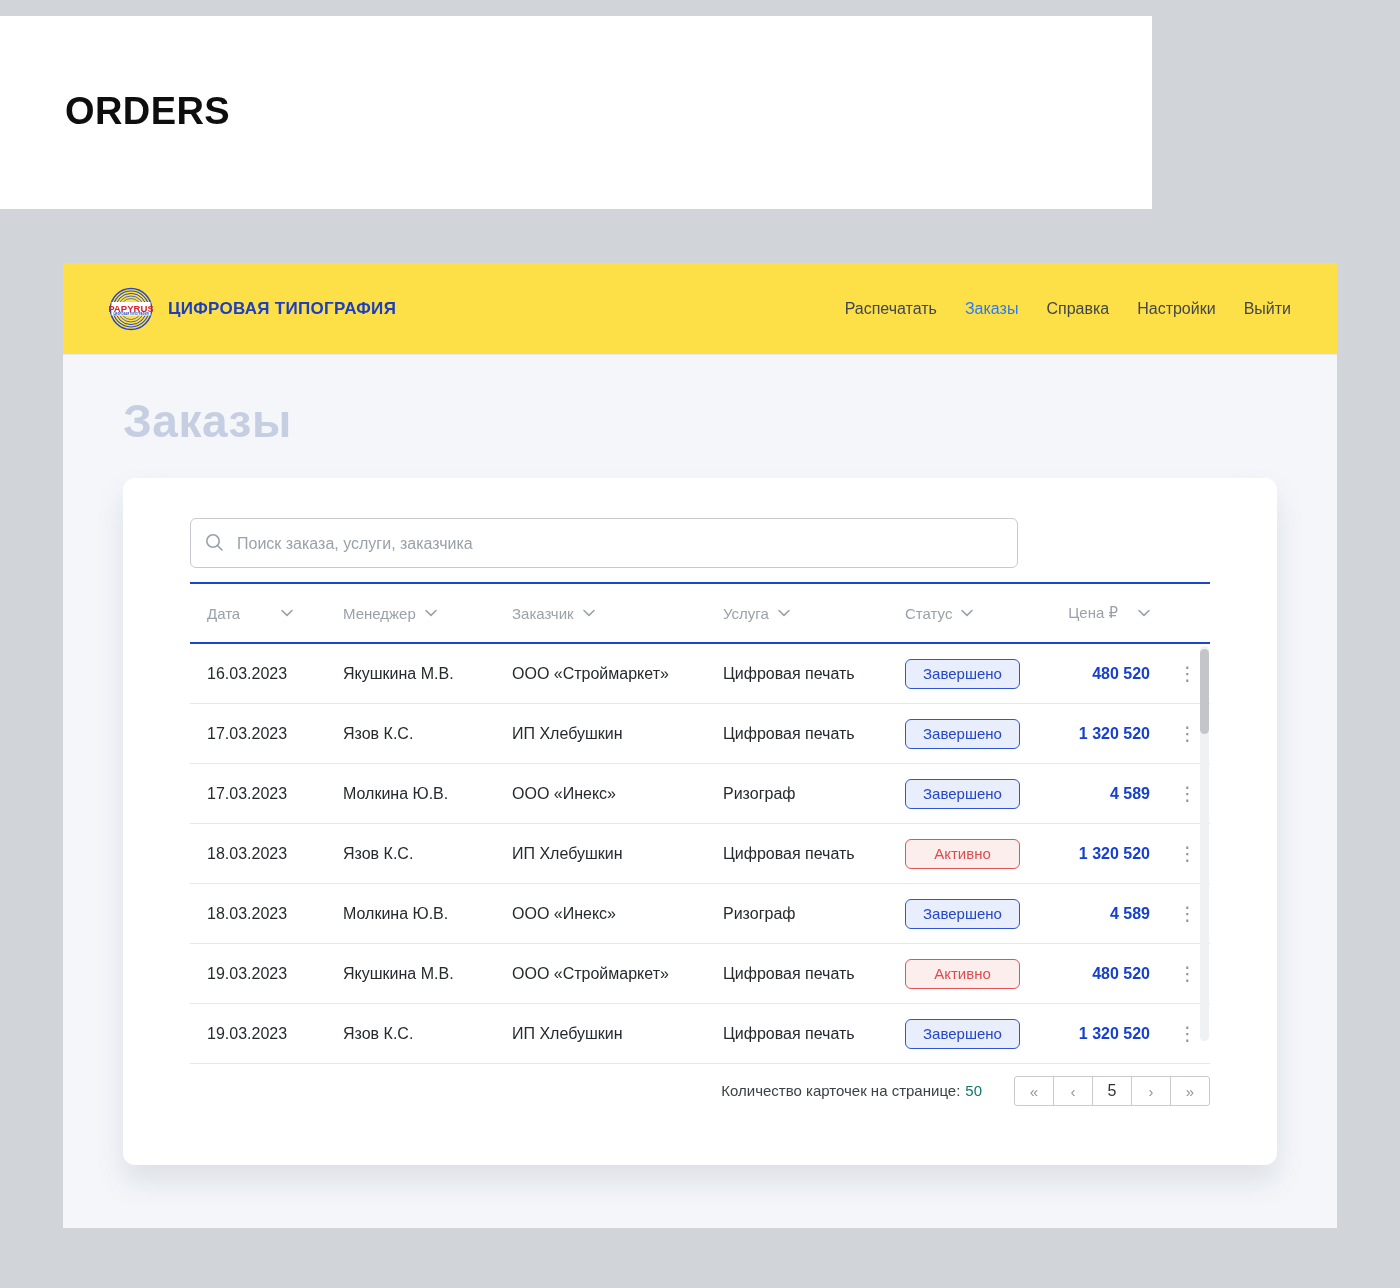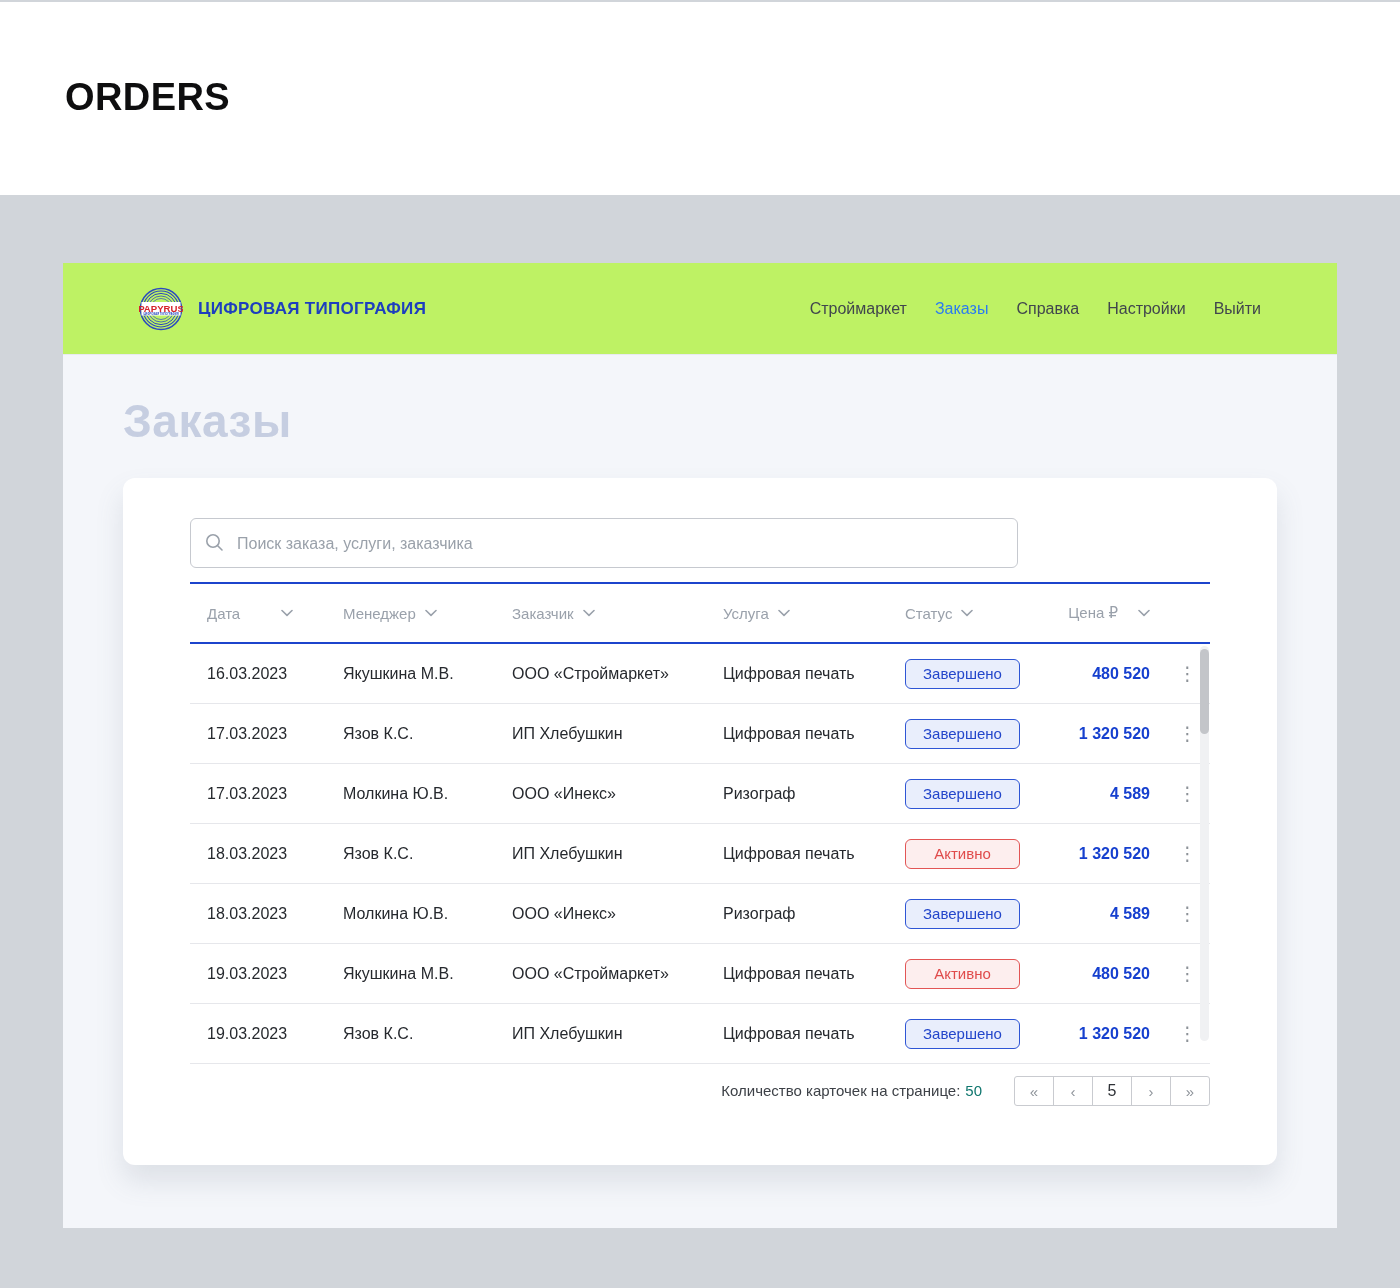--- a/index.html
+++ b/index.html
@@ -3,29 +3,29 @@
 <meta charset="utf-8">
 <style>
   html,body{margin:0;padding:0;}
   body{
     width:1400px;height:1288px;position:relative;
     background:#d1d5da;
     font-family:"Liberation Sans","DejaVu Sans",sans-serif;
     -webkit-font-smoothing:antialiased;
   }
   
-  .top-strip{position:absolute;top:2px;left:0;width:1400px;height:193px;background:#ffffff;}
+  .top-strip{position:absolute;top:16px;left:0;width:1152px;height:193px;background:#ffffff;}
   .orders-title{position:absolute;left:65px;top:74px;font-size:38px;font-weight:700;color:#0e0e0f;letter-spacing:.4px;}
 
   
   .app-window{position:absolute;left:63px;top:263px;width:1274px;height:965px;background:#f4f6fa;}
   .win-header{
-    position:absolute;top:0;left:0;right:0;height:92px;background:#bef264;
+    position:absolute;top:0;left:0;right:0;height:92px;background:#fde047;
     border-bottom:1px solid #e8eaf0;display:flex;align-items:center;
-    padding:0 76px;box-sizing:border-box;
+    padding:0 46px;box-sizing:border-box;
   }
   .brand{display:flex;align-items:center;gap:15px;cursor:pointer;}
   .logo-svg{display:block;}
   .brand-name{color:#1d3fbe;font-weight:700;font-size:17px;letter-spacing:.3px;}
   .nav{margin-left:auto;display:flex;gap:28px;align-items:center;}
   .nav-item{font-size:16px;color:#41464d;cursor:pointer;white-space:nowrap;}
   .nav-item.active{color:#2b7bf0;}
 
   .win-content{position:absolute;top:93px;left:0;right:0;bottom:0;background:#f4f6fa;}
   .page-heading{position:absolute;left:60px;top:38px;font-size:46px;font-weight:700;color:#c6cee1;letter-spacing:.5px;}
@@ -109,21 +109,21 @@
         <circle cx="22" cy="22" r="15.6" fill="none" stroke="#2b4abe" stroke-width="1"></circle>
         <circle cx="22" cy="22" r="13" fill="none" stroke="#2b4abe" stroke-width=".8"></circle>
         <circle cx="22" cy="22" r="10.5" fill="none" stroke="#2b4abe" stroke-width=".7"></circle>
         <rect x="2.5" y="15" width="39" height="13.5" fill="#ffffff"></rect>
         <text x="22" y="24.5" text-anchor="middle" font-family="Liberation Sans, DejaVu Sans, sans-serif" font-size="9.6" font-weight="bold" fill="#d6232a">PAPYRUS</text>
         <text x="22" y="28" text-anchor="middle" font-family="Liberation Sans, DejaVu Sans, sans-serif" font-size="2.7" font-weight="bold" fill="#2b4abe">ЦИФРОВАЯ ТИПОГРАФИЯ</text>
       </svg>
       <span class="brand-name">ЦИФРОВАЯ ТИПОГРАФИЯ</span>
     </div>
     <nav class="nav">
-      <span class="nav-item">Строймаркет</span>
+      <span class="nav-item">Распечатать</span>
       <span class="nav-item active">Заказы</span>
       <span class="nav-item">Справка</span>
       <span class="nav-item">Настройки</span>
       <span class="nav-item">Выйти</span>
     </nav>
   </div>
 
   <div class="win-content">
     <div class="page-heading">Заказы</div>
 

